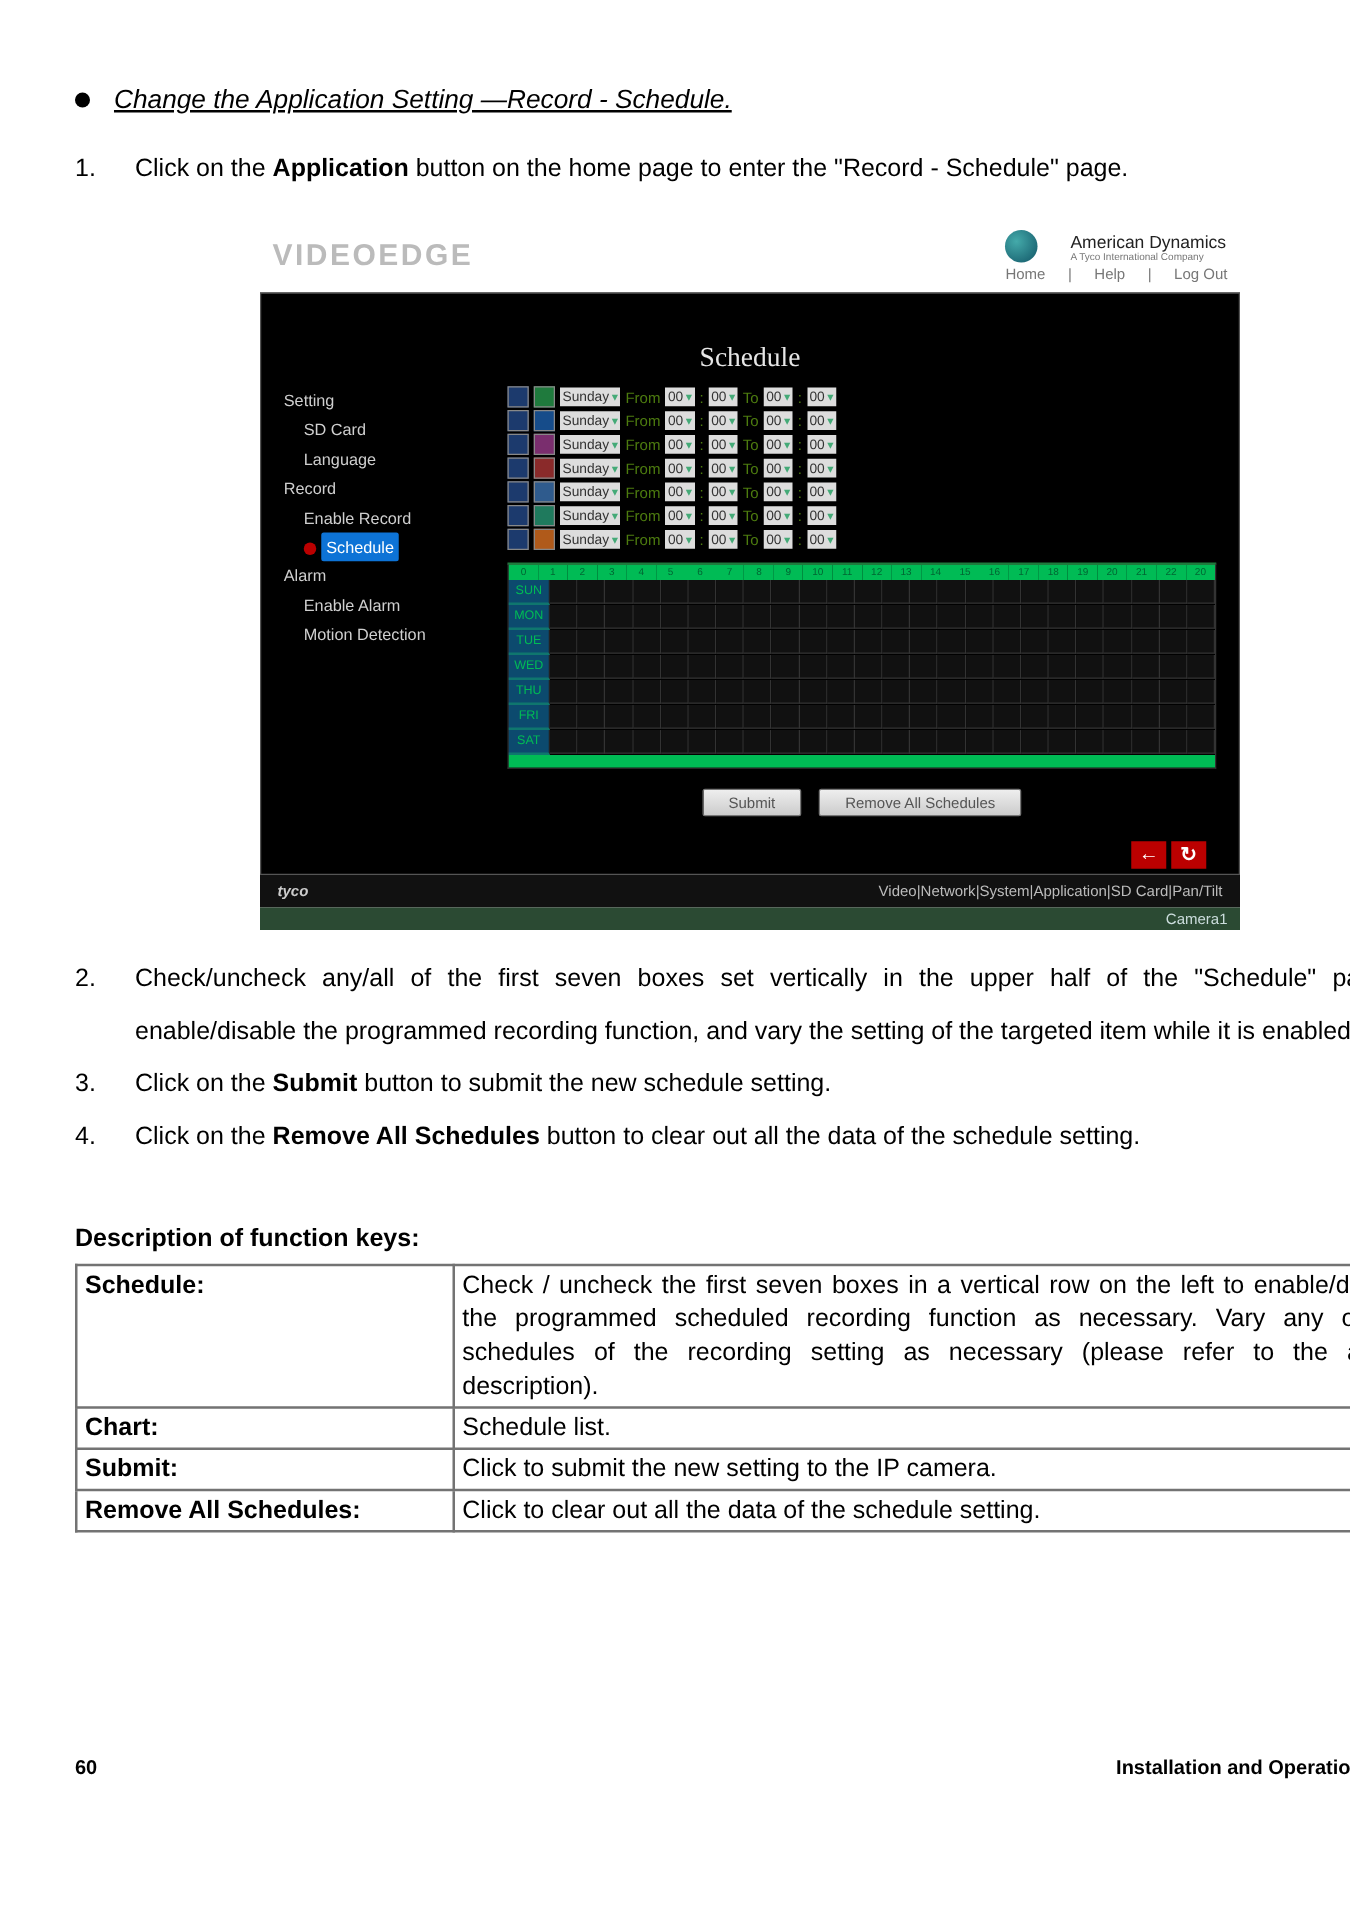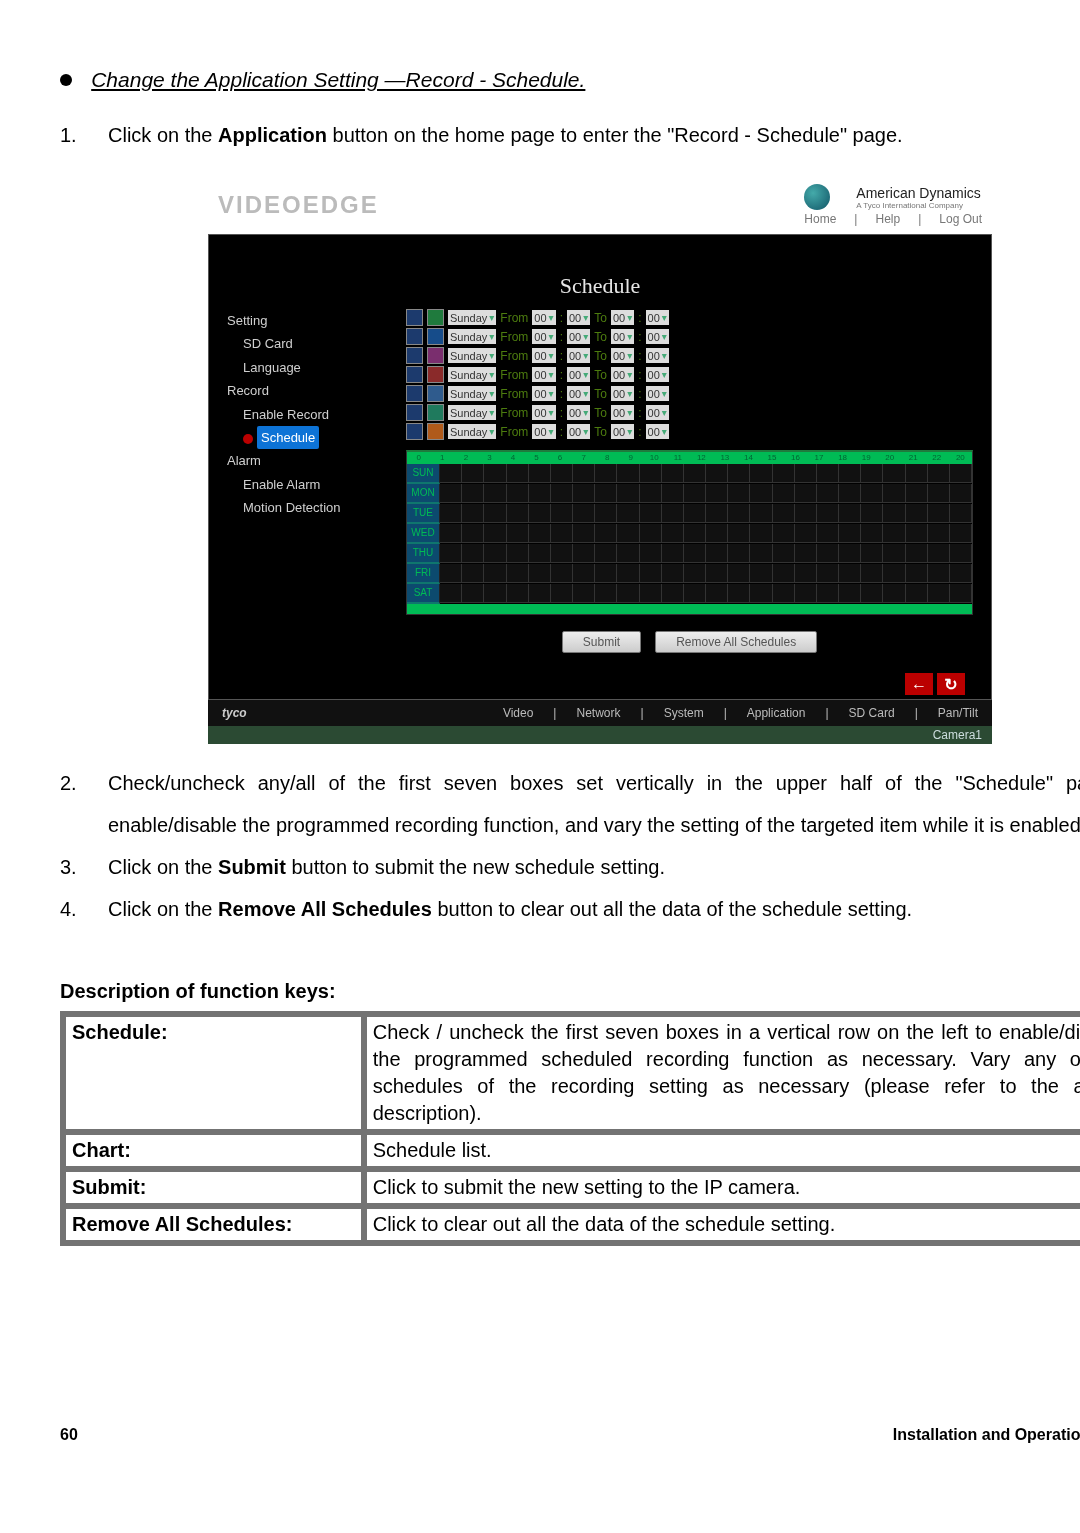--- a/index.html
+++ b/index.html
@@ -49,28 +49,28 @@
   .grid-row{display:flex}
   .daycell{width:32px;height:18px;background:#0c4a6e;color:#0b5;font-size:10px;line-height:18px;text-align:center;border-right:1px solid #222;border-bottom:2px solid #0f766e}
   .hourcell{flex:1;height:18px;border-right:1px solid #333;border-bottom:1px solid #333;background:#111}
   .grid-foot{height:10px;background:#0b5}
   .btnbar{display:flex;gap:14px;justify-content:center;margin:16px 0}
   .btn{background:linear-gradient(#eee,#ccc);border:1px solid #777;color:#555;font-size:12px;padding:3px 20px;border-radius:2px}
   .back-undo{display:flex;justify-content:flex-end;gap:4px;padding:4px 8px}
   .rb{display:inline-flex;width:28px;height:22px;align-items:center;justify-content:center;color:#d40;font-weight:bold}
   .rb1{background:#b00;color:#fff}
   .rb2{background:#b00;color:#fff}
-  .nav{background:#111;color:#bbb;font-size:12px;display:flex;align-items:center;padding:6px 14px;gap:20px}
+  .nav{background:#111;color:#bbb;font-size:12px;display:flex;align-items:center;padding:6px 14px;gap:0}
   .nav .ty{font-style:italic;font-weight:bold;color:#ccc}
   .nav .spc{flex:1}
   .camtag{background:#2b4a33;color:#cdd;font-size:12px;text-align:right;padding:2px 10px}
   .second-list{margin-top:6px}
   .desc-head{font-weight:bold;font-size:20px;margin:50px 0 8px}
   table.fk{border-collapse:collapse;width:100%;font-size:20px}
-  table.fk td{border:6px solid #737373;padding:2px 6px;vertical-align:top;line-height:1.35}
+  table.fk td{border:2px solid #737373;padding:2px 6px;vertical-align:top;line-height:1.35}
   table.fk td:first-child{width:28%;font-weight:bold}
   .footer{display:flex;justify-content:space-between;margin-top:180px;font-size:16px}
   .footer .pg{font-weight:bold}
   .footer .gt{font-weight:bold}
   .just{text-align:justify}
 </style>
 </head>
 <body>
 
 <div class="page">

